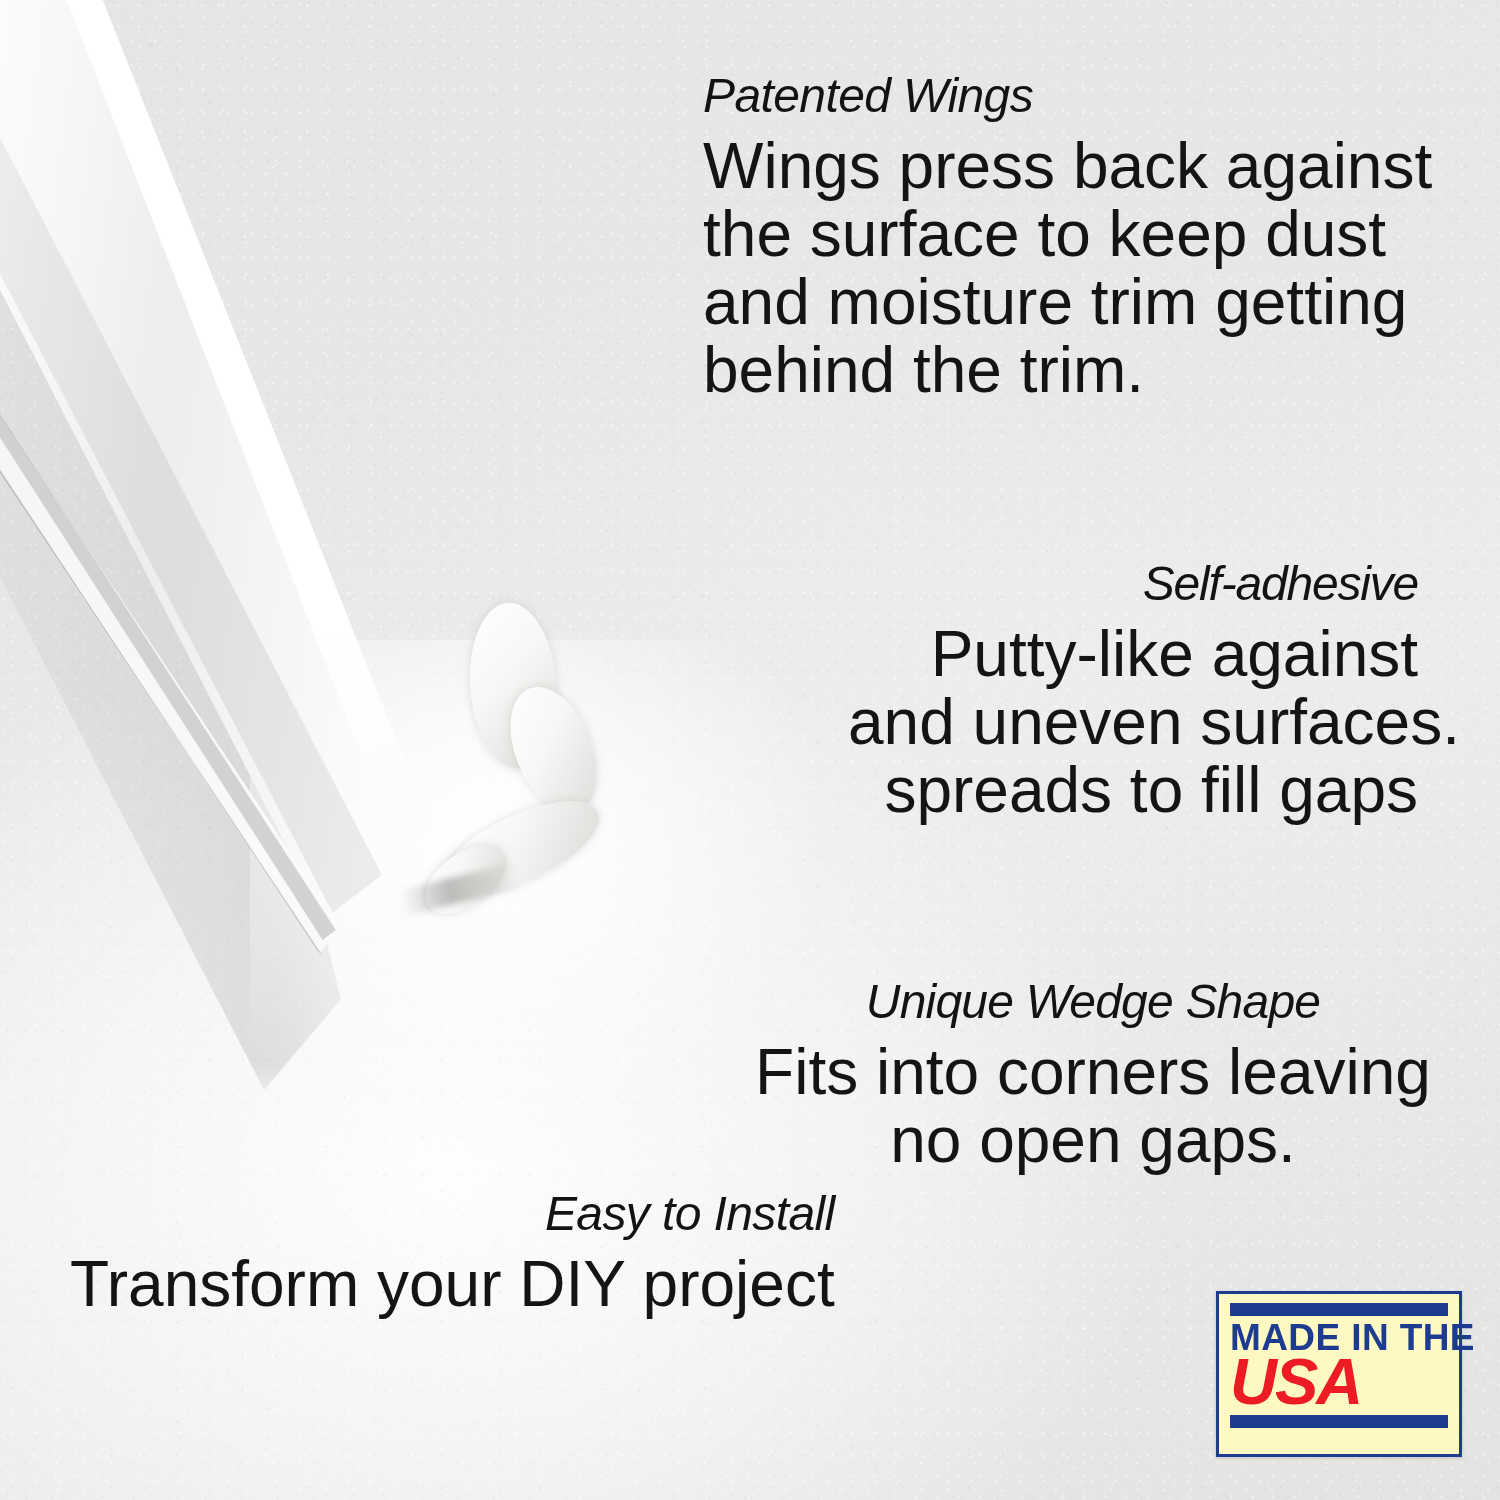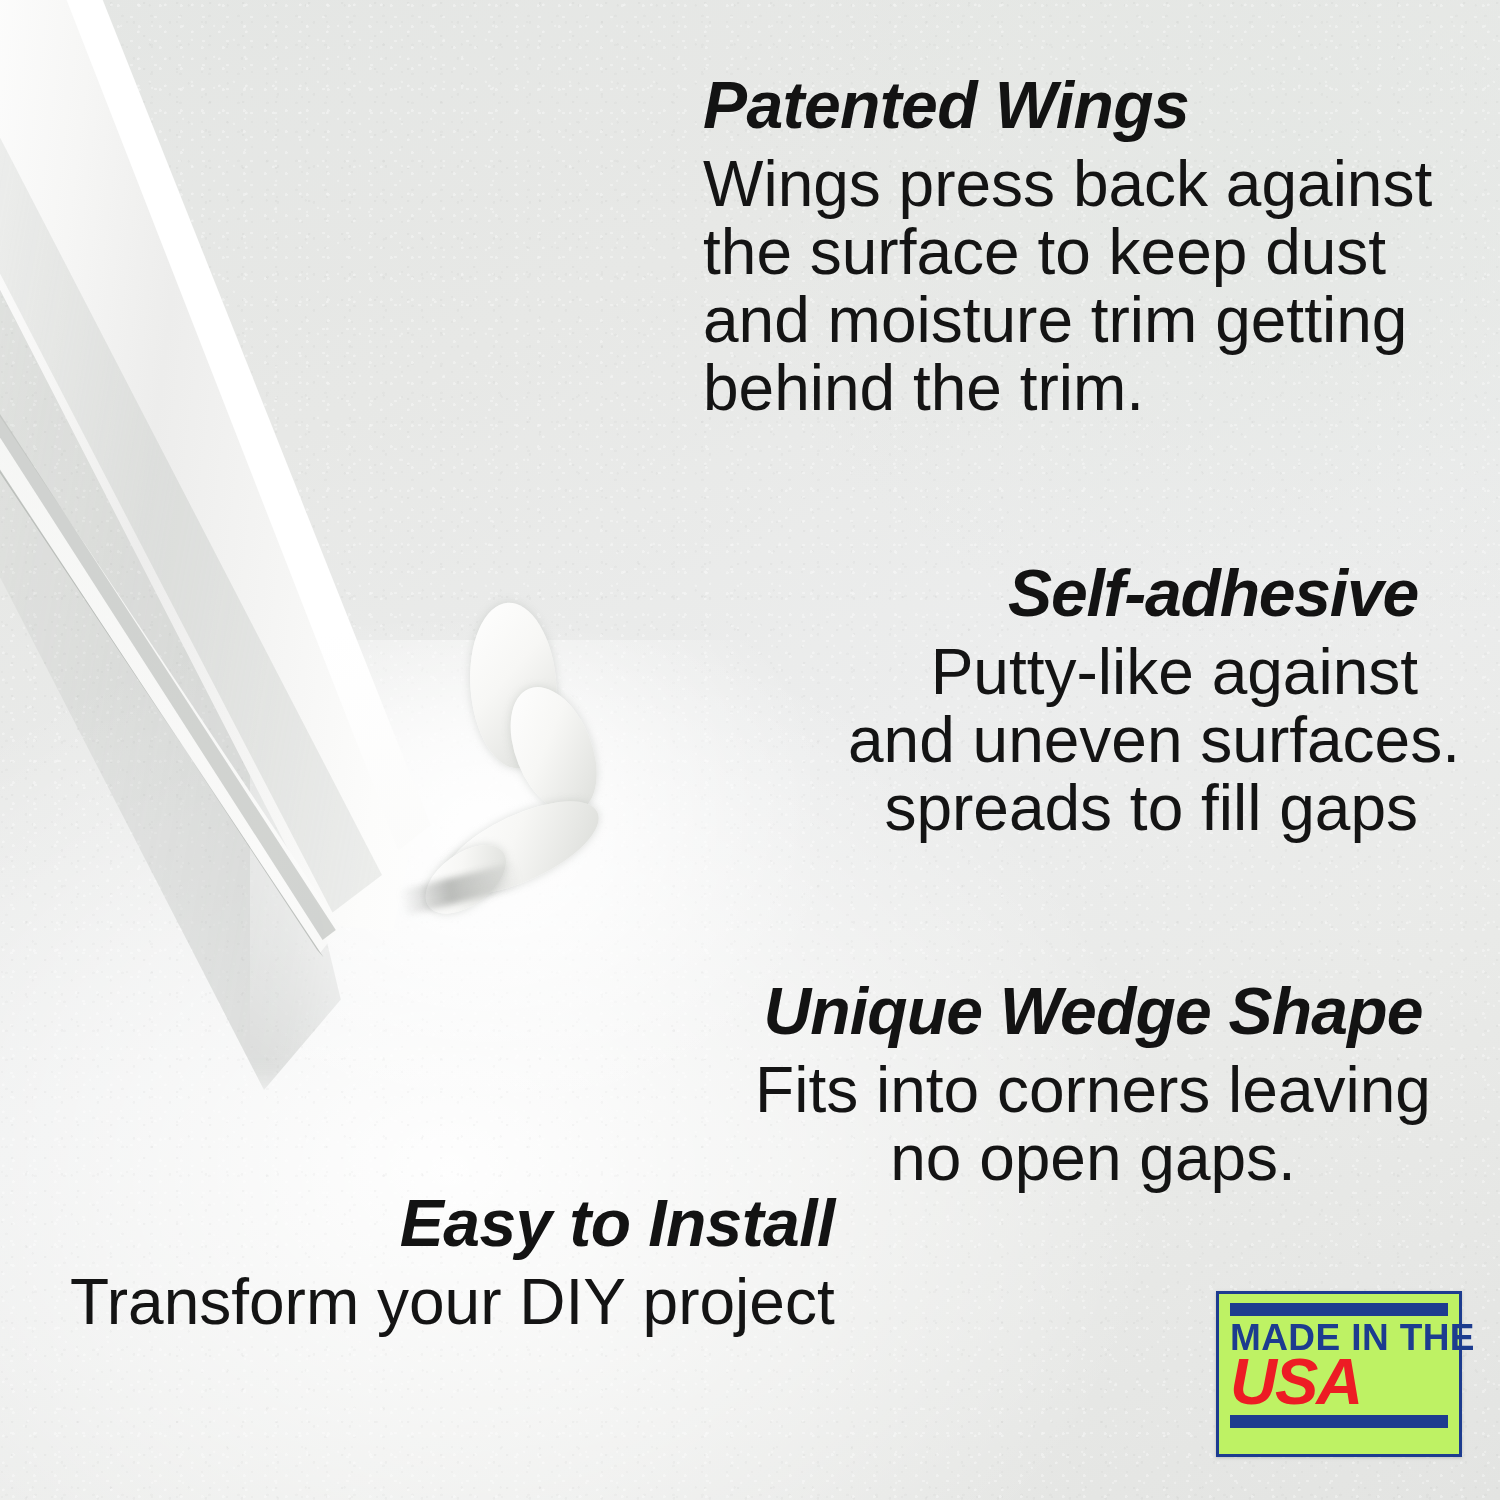--- a/index.html
+++ b/index.html
@@ -160,23 +160,23 @@
     left: 400px; top: 876px;
     width: 120px; height: 26px;
     background: linear-gradient(95deg, rgba(120,124,120,0.0) 0%, rgba(110,114,110,0.45) 42%, rgba(120,124,120,0.0) 100%);
     transform: rotate(-14deg);
     filter: blur(3px);
   }
 
   
   .feature { position: absolute; }
   .feature .f-head {
-    font-weight: 700;
+    font-weight: 400;
     font-style: italic;
-    font-size: 66px;
+    font-size: 48px;
     line-height: 1.0;
     letter-spacing: -0.6px;
     color: #131313;
     margin: 0 0 12px 0;
     font-stretch: condensed;
     white-space: nowrap;
   }
   .feature .f-body {
     font-weight: 400;
     font-size: 64px;
@@ -193,21 +193,21 @@
   #feature-install   { left: 70px;  top: 1190px; text-align: right; }
 
   #feature-adhesive .f-head { letter-spacing: -1.2px; }
   #feature-wedge .f-head    { letter-spacing: -0.8px; }
 
   
   #usa-badge {
     position: absolute;
     left: 1216px; top: 1291px;
     width: 246px; height: 166px;
-    background: #bef264;
+    background: #fef9c3;
     box-sizing: border-box;
     border: 3px solid #1d3c8f;
     padding: 9px 11px 26px 11px;
     display: flex;
     flex-direction: column;
     justify-content: space-between;
     box-shadow: 0 1px 3px rgba(120,124,120,0.35);
   }
   .usa-bar {
     height: 13px;

